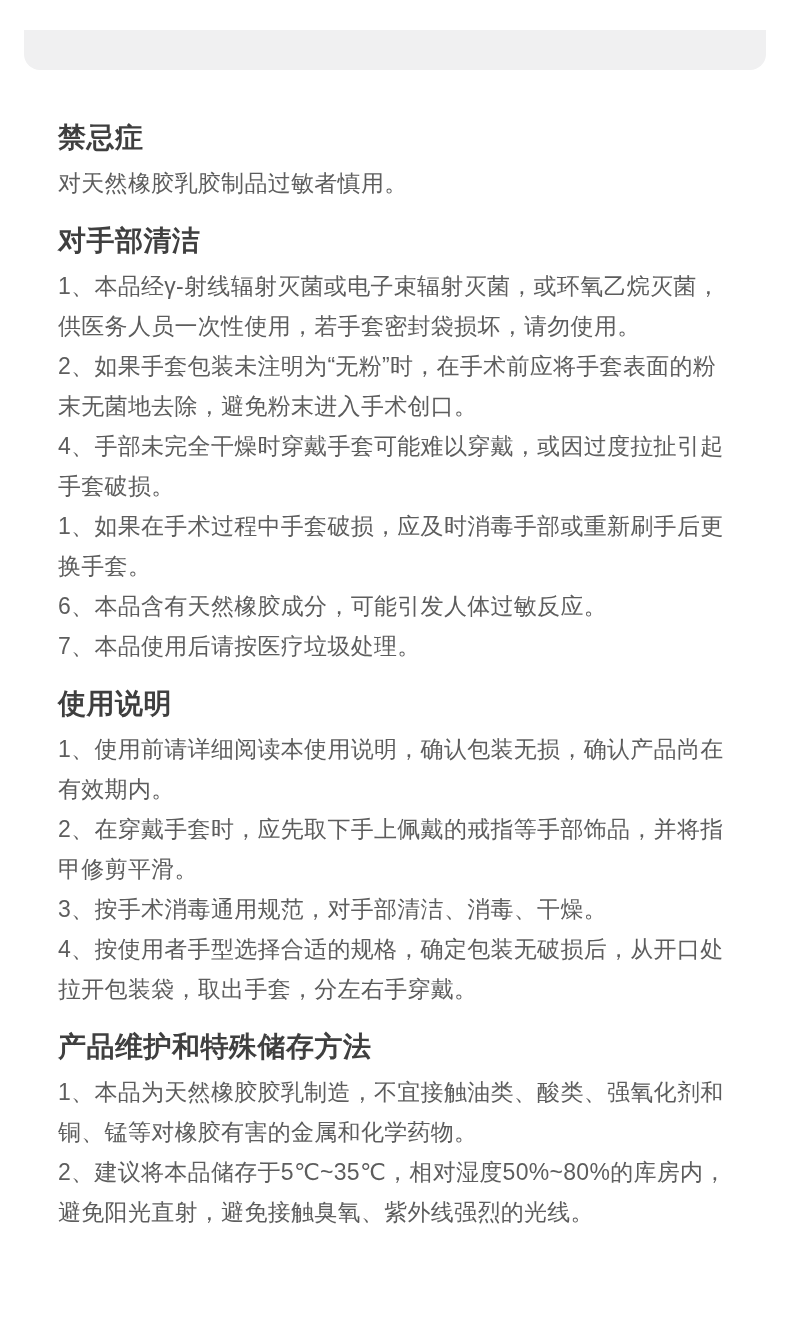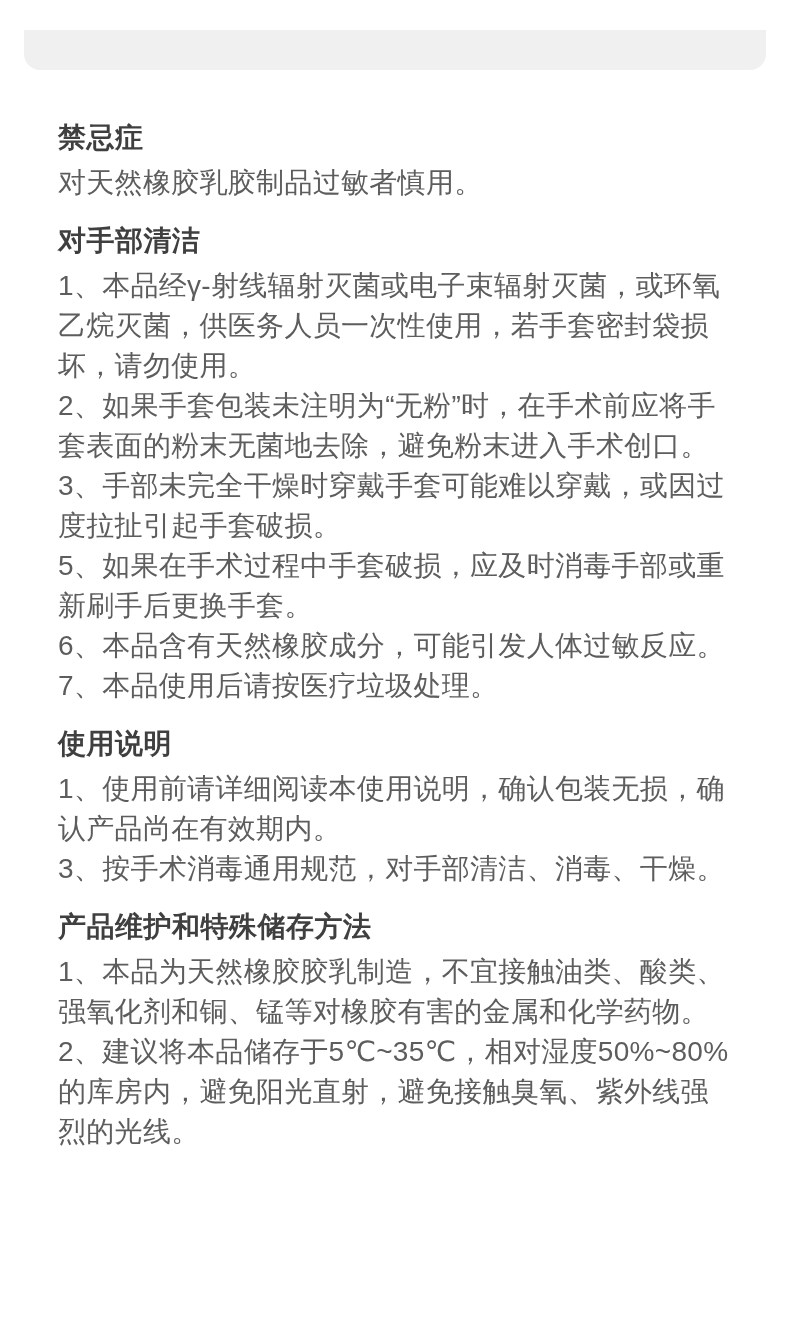--- a/index.html
+++ b/index.html
@@ -37,21 +37,21 @@
   .section h2 {
     font-size: 28px;
     line-height: 40px;
     font-weight: bold;
     color: #3f3f3f;
     margin: 18px 0 5px 0;
     letter-spacing: 0.5px;
   }
   .section:first-child h2 { margin-top: 0; }
   .section p {
-    font-size: 28px;
+    font-size: 23px;
     line-height: 40px;
     color: #5d5d5d;
     margin: 0;
     letter-spacing: 0.3px;
     word-break: break-all;
     overflow-wrap: break-word;
   }
 </style>
 </head>
 <body>
@@ -64,30 +64,32 @@
 
     <section class="section">
       <h2>禁忌症</h2>
       <p>对天然橡胶乳胶制品过敏者慎用。</p>
     </section>
 
     <section class="section">
       <h2>对手部清洁</h2>
       <p>1、本品经γ-射线辐射灭菌或电子束辐射灭菌，或环氧乙烷灭菌，供医务人员一次性使用，若手套密封袋损坏，请勿使用。</p>
       <p>2、如果手套包装未注明为“无粉”时，在手术前应将手套表面的粉末无菌地去除，避免粉末进入手术创口。</p>
-      <p>3、手部未完全干燥时穿戴手套可能难以穿戴，或因过度拉扯引起手套破损。</p>
-      <p>5、如果在手术过程中手套破损，应及时消毒手部或重新刷手后更换手套。</p>
+      <p>4、手部未完全干燥时穿戴手套可能难以穿戴，或因过度拉扯引起手套破损。</p>
+      <p>1、如果在手术过程中手套破损，应及时消毒手部或重新刷手后更换手套。</p>
       <p>6、本品含有天然橡胶成分，可能引发人体过敏反应。</p>
       <p>7、本品使用后请按医疗垃圾处理。</p>
     </section>
 
     <section class="section">
       <h2>使用说明</h2>
       <p>1、使用前请详细阅读本使用说明，确认包装无损，确认产品尚在有效期内。</p>
+      <p>2、在穿戴手套时，应先取下手上佩戴的戒指等手部饰品，并将指甲修剪平滑。</p>
       <p>3、按手术消毒通用规范，对手部清洁、消毒、干燥。</p>
+      <p>4、按使用者手型选择合适的规格，确定包装无破损后，从开口处拉开包装袋，取出手套，分左右手穿戴。</p>
     </section>
 
     <section class="section">
       <h2>产品维护和特殊储存方法</h2>
       <p>1、本品为天然橡胶胶乳制造，不宜接触油类、酸类、强氧化剂和铜、锰等对橡胶有害的金属和化学药物。</p>
       <p>2、建议将本品储存于5℃~35℃，相对湿度50%~80%的库房内，避免阳光直射，避免接触臭氧、紫外线强烈的光线。</p>
     </section>
 
   </div>
 </div>

